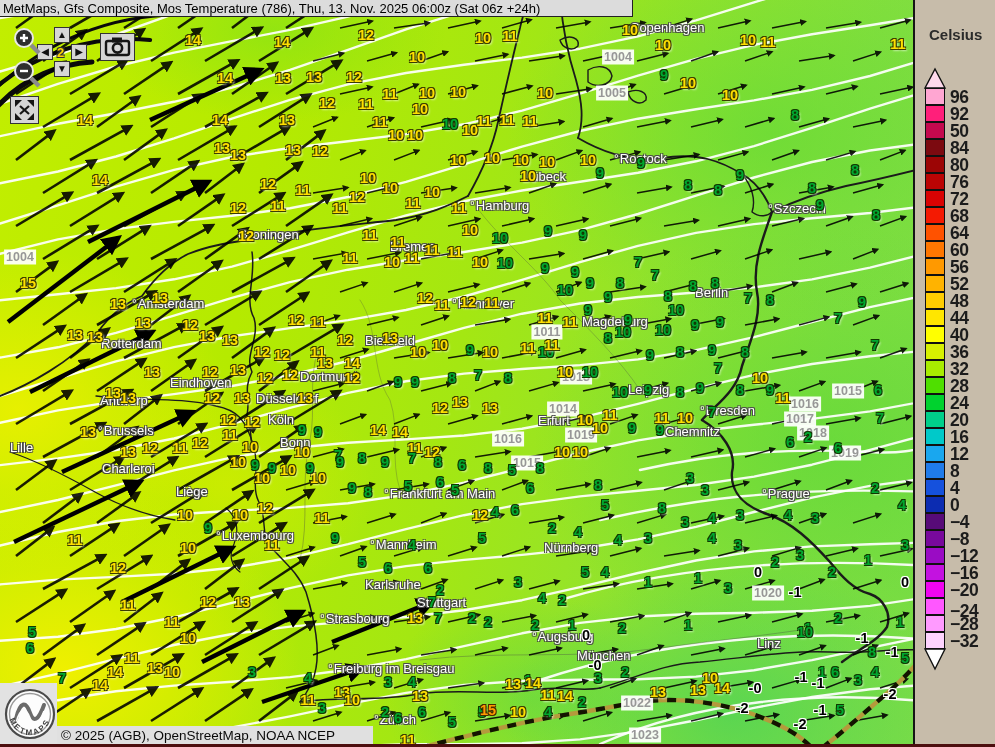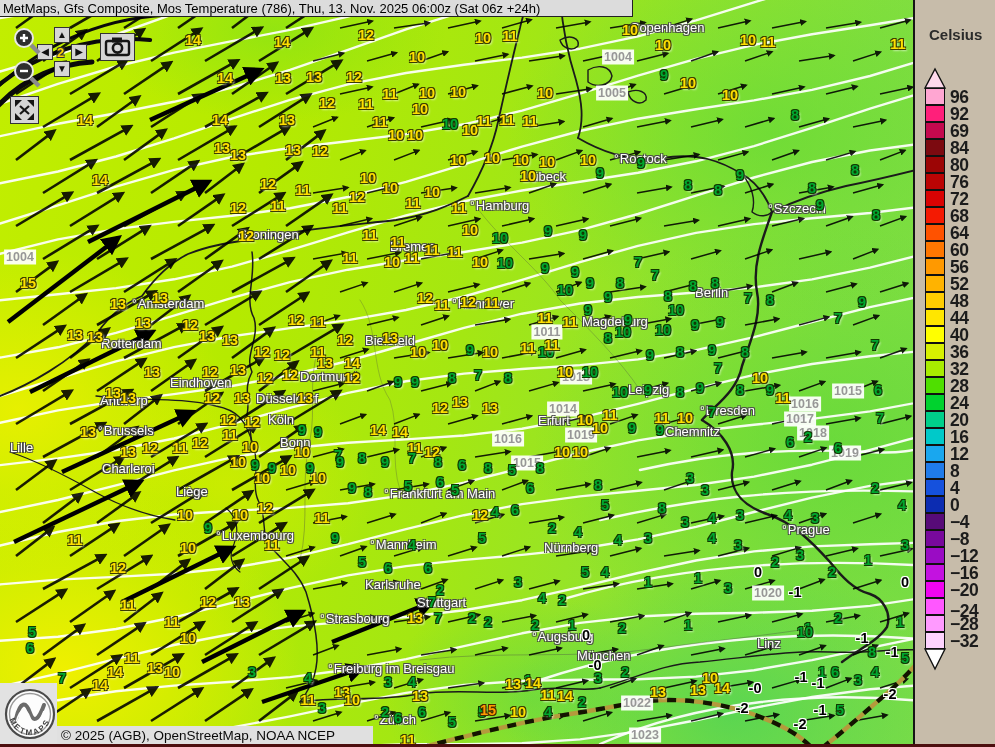--- a/index.html
+++ b/index.html
@@ -542,21 +542,21 @@
         <div class="city" style="left: 100px; top: 401px;"><span>Antwerp</span></div>
         <div class="city" style="left: 700px; top: 411px;"><span class="cdot">°</span><span>Dresden</span></div>
         <div class="city" style="left: 268px; top: 420px;"><span>Köln</span></div>
         <div class="city" style="left: 538px; top: 421px;"><span>Erfurt</span></div>
         <div class="city" style="left: 665px; top: 432px;"><span>Chemnitz</span></div>
         <div class="city" style="left: 98px; top: 431px;"><span class="cdot">°</span><span>Brussels</span></div>
         <div class="city" style="left: 280px; top: 443px;"><span>Bonn</span></div>
         <div class="city" style="left: 10px; top: 448px;"><span>Lille</span></div>
         <div class="city" style="left: 176px; top: 448px; margin-top: 44px;"><span>Liège</span></div>
         <div class="city" style="left: 102px; top: 469px;"><span>Charleroi</span></div>
-        <div class="city" style="left: 782px; top: 494px; margin-top: 36px;"><span class="cdot">°</span><span>Prague</span></div>
+        <div class="city" style="left: 762px; top: 494px;"><span class="cdot">°</span><span>Prague</span></div>
         <div class="city" style="left: 384px; top: 494px;"><span class="cdot">°</span><span>Frankfurt am Main</span></div>
         <div class="city" style="left: 216px; top: 536px;"><span class="cdot">°</span><span>Luxembourg</span></div>
         <div class="city" style="left: 370px; top: 545px;"><span class="cdot">°</span><span>Mannheim</span></div>
         <div class="city" style="left: 544px; top: 548px;"><span>Nürnberg</span></div>
         <div class="city" style="left: 365px; top: 585px;"><span>Karlsruhe</span></div>
         <div class="city" style="left: 417px; top: 603px;"><span>Stuttgart</span></div>
         <div class="city" style="left: 320px; top: 619px;"><span class="cdot">°</span><span>Strasbourg</span></div>
         <div class="city" style="left: 532px; top: 637px;"><span class="cdot">°</span><span>Augsburg</span></div>
         <div class="city" style="left: 757px; top: 644px;"><span>Linz</span></div>
         <div class="city" style="left: 577px; top: 656px;"><span>München</span></div>
@@ -969,21 +969,21 @@
     <svg style="position:absolute;left:0;top:0;" width="82" height="747">
       <path id="tri-top" d="M10 88 L30 88 L20 69 Z" stroke="#111" stroke-width="1.4" fill="#ffd9ec"></path>
       <path id="tri-bot" d="M10 649 L30 649 L20 669 Z" stroke="#111" stroke-width="1.4" fill="#ffffff"></path>
     </svg>
     <div id="lblocks">
         <div class="lblock" style="top: 88px; background: rgb(255, 166, 210);"></div>
         <div class="lnum" style="top: 97px;">96</div>
         <div class="lblock" style="top: 105px; background: rgb(255, 31, 122);"></div>
         <div class="lnum" style="top: 114px;">92</div>
         <div class="lblock" style="top: 122px; background: rgb(196, 9, 78);"></div>
-        <div class="lnum" style="top: 131px;">69</div>
+        <div class="lnum" style="top: 131px;">50</div>
         <div class="lblock" style="top: 139px; background: rgb(124, 10, 16);"></div>
         <div class="lnum" style="top: 148px;">84</div>
         <div class="lblock" style="top: 156px; background: rgb(156, 5, 5);"></div>
         <div class="lnum" style="top: 165px;">80</div>
         <div class="lblock" style="top: 173px; background: rgb(187, 4, 4);"></div>
         <div class="lnum" style="top: 182px;">76</div>
         <div class="lblock" style="top: 190px; background: rgb(217, 3, 3);"></div>
         <div class="lnum" style="top: 199px;">72</div>
         <div class="lblock" style="top: 207px; background: rgb(244, 26, 2);"></div>
         <div class="lnum" style="top: 216px;">68</div>

